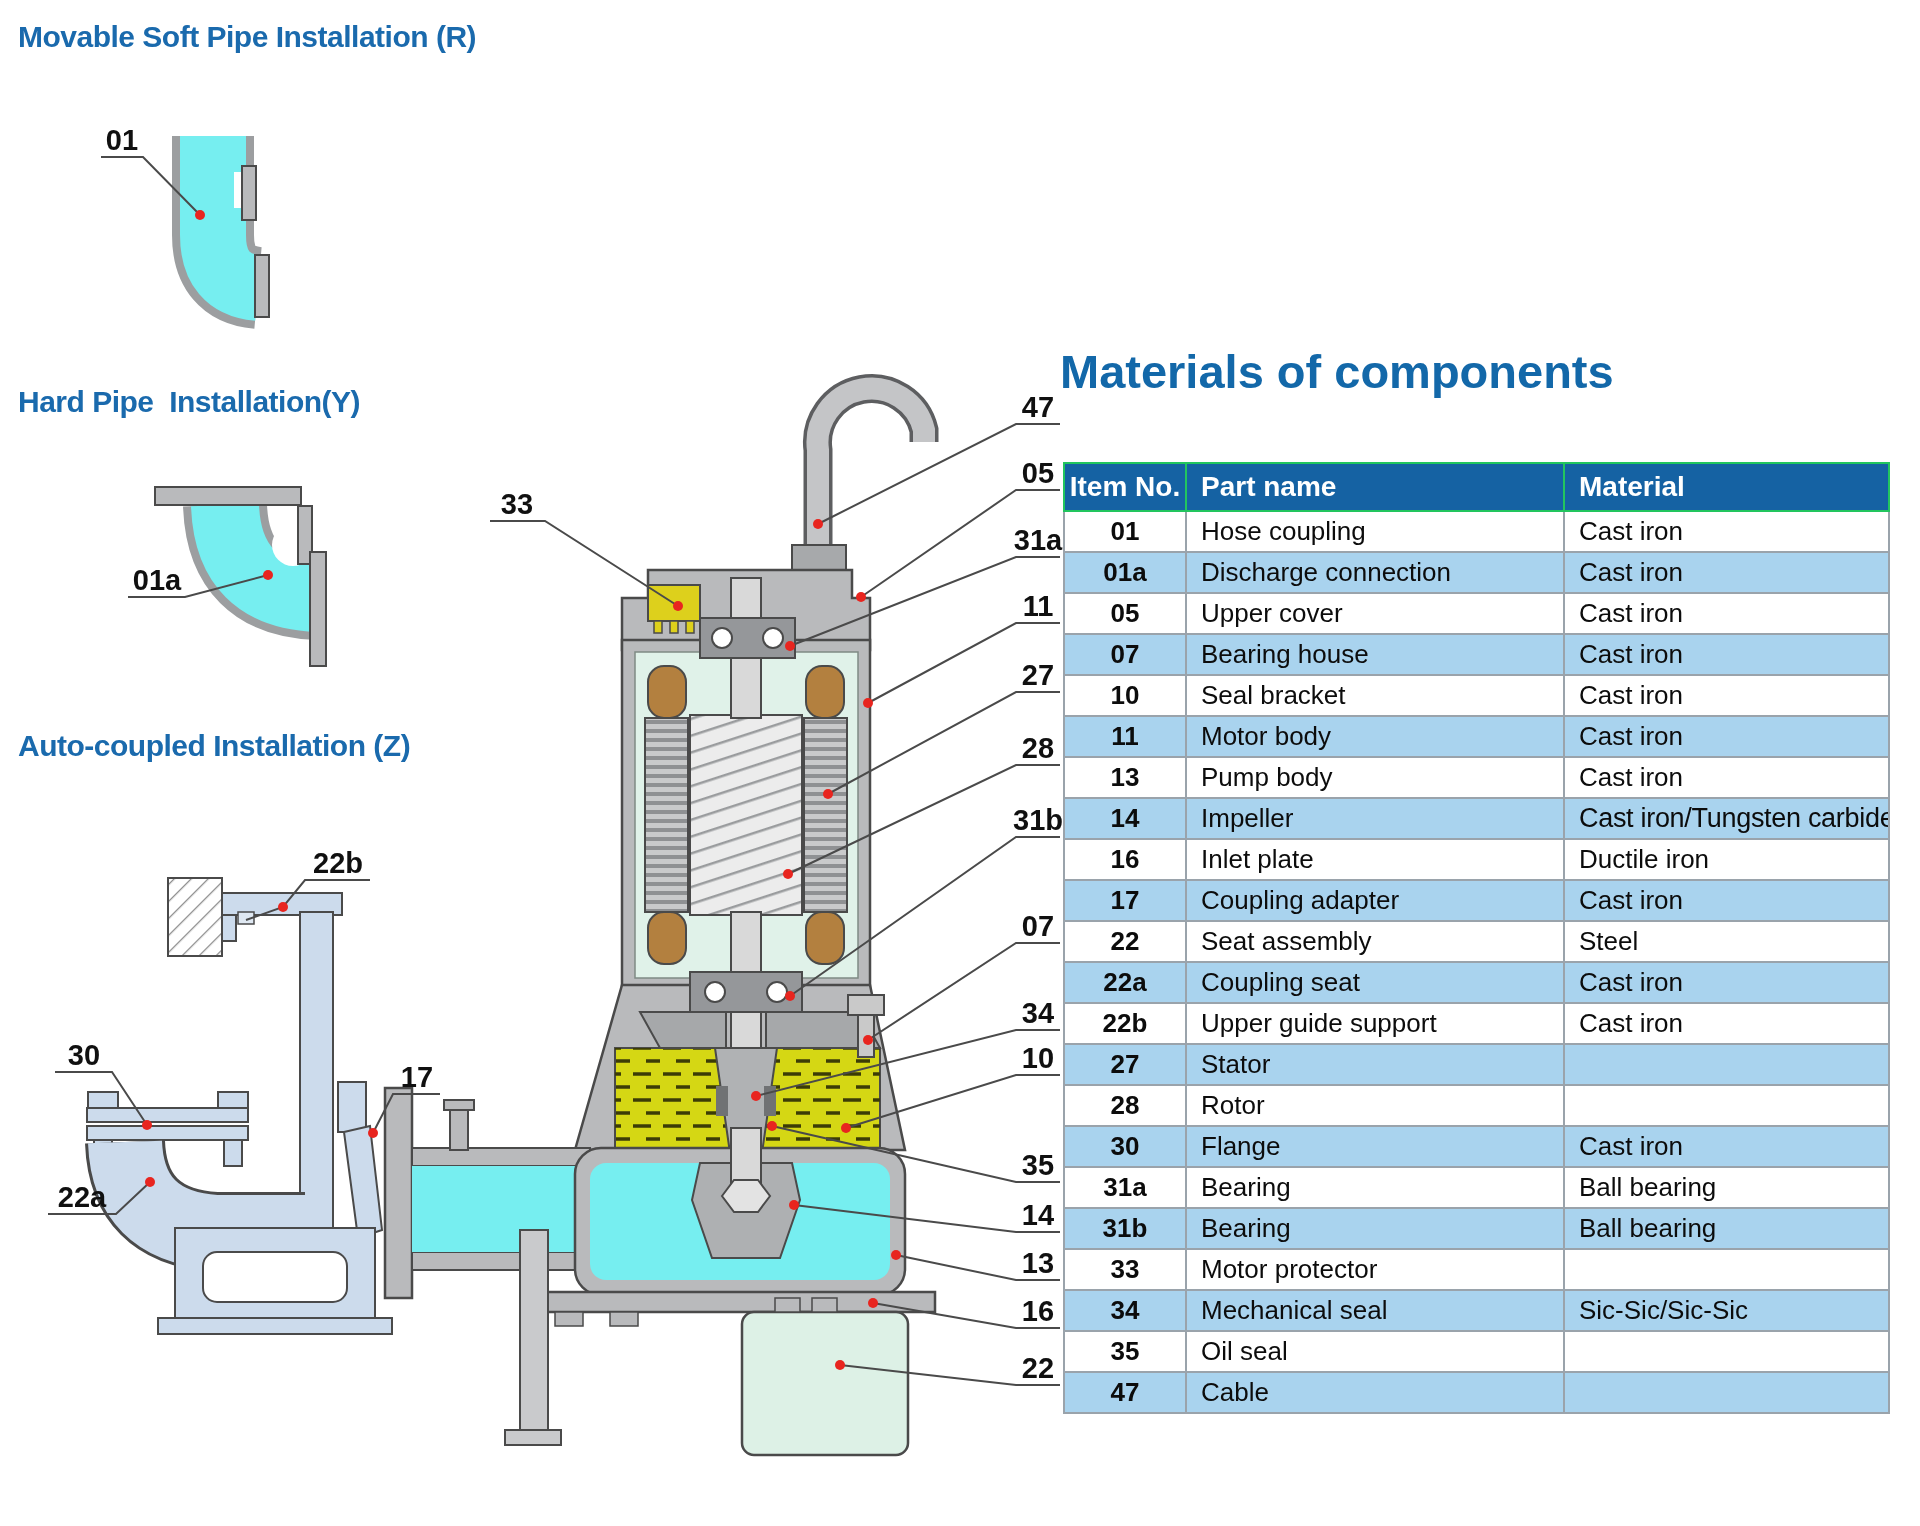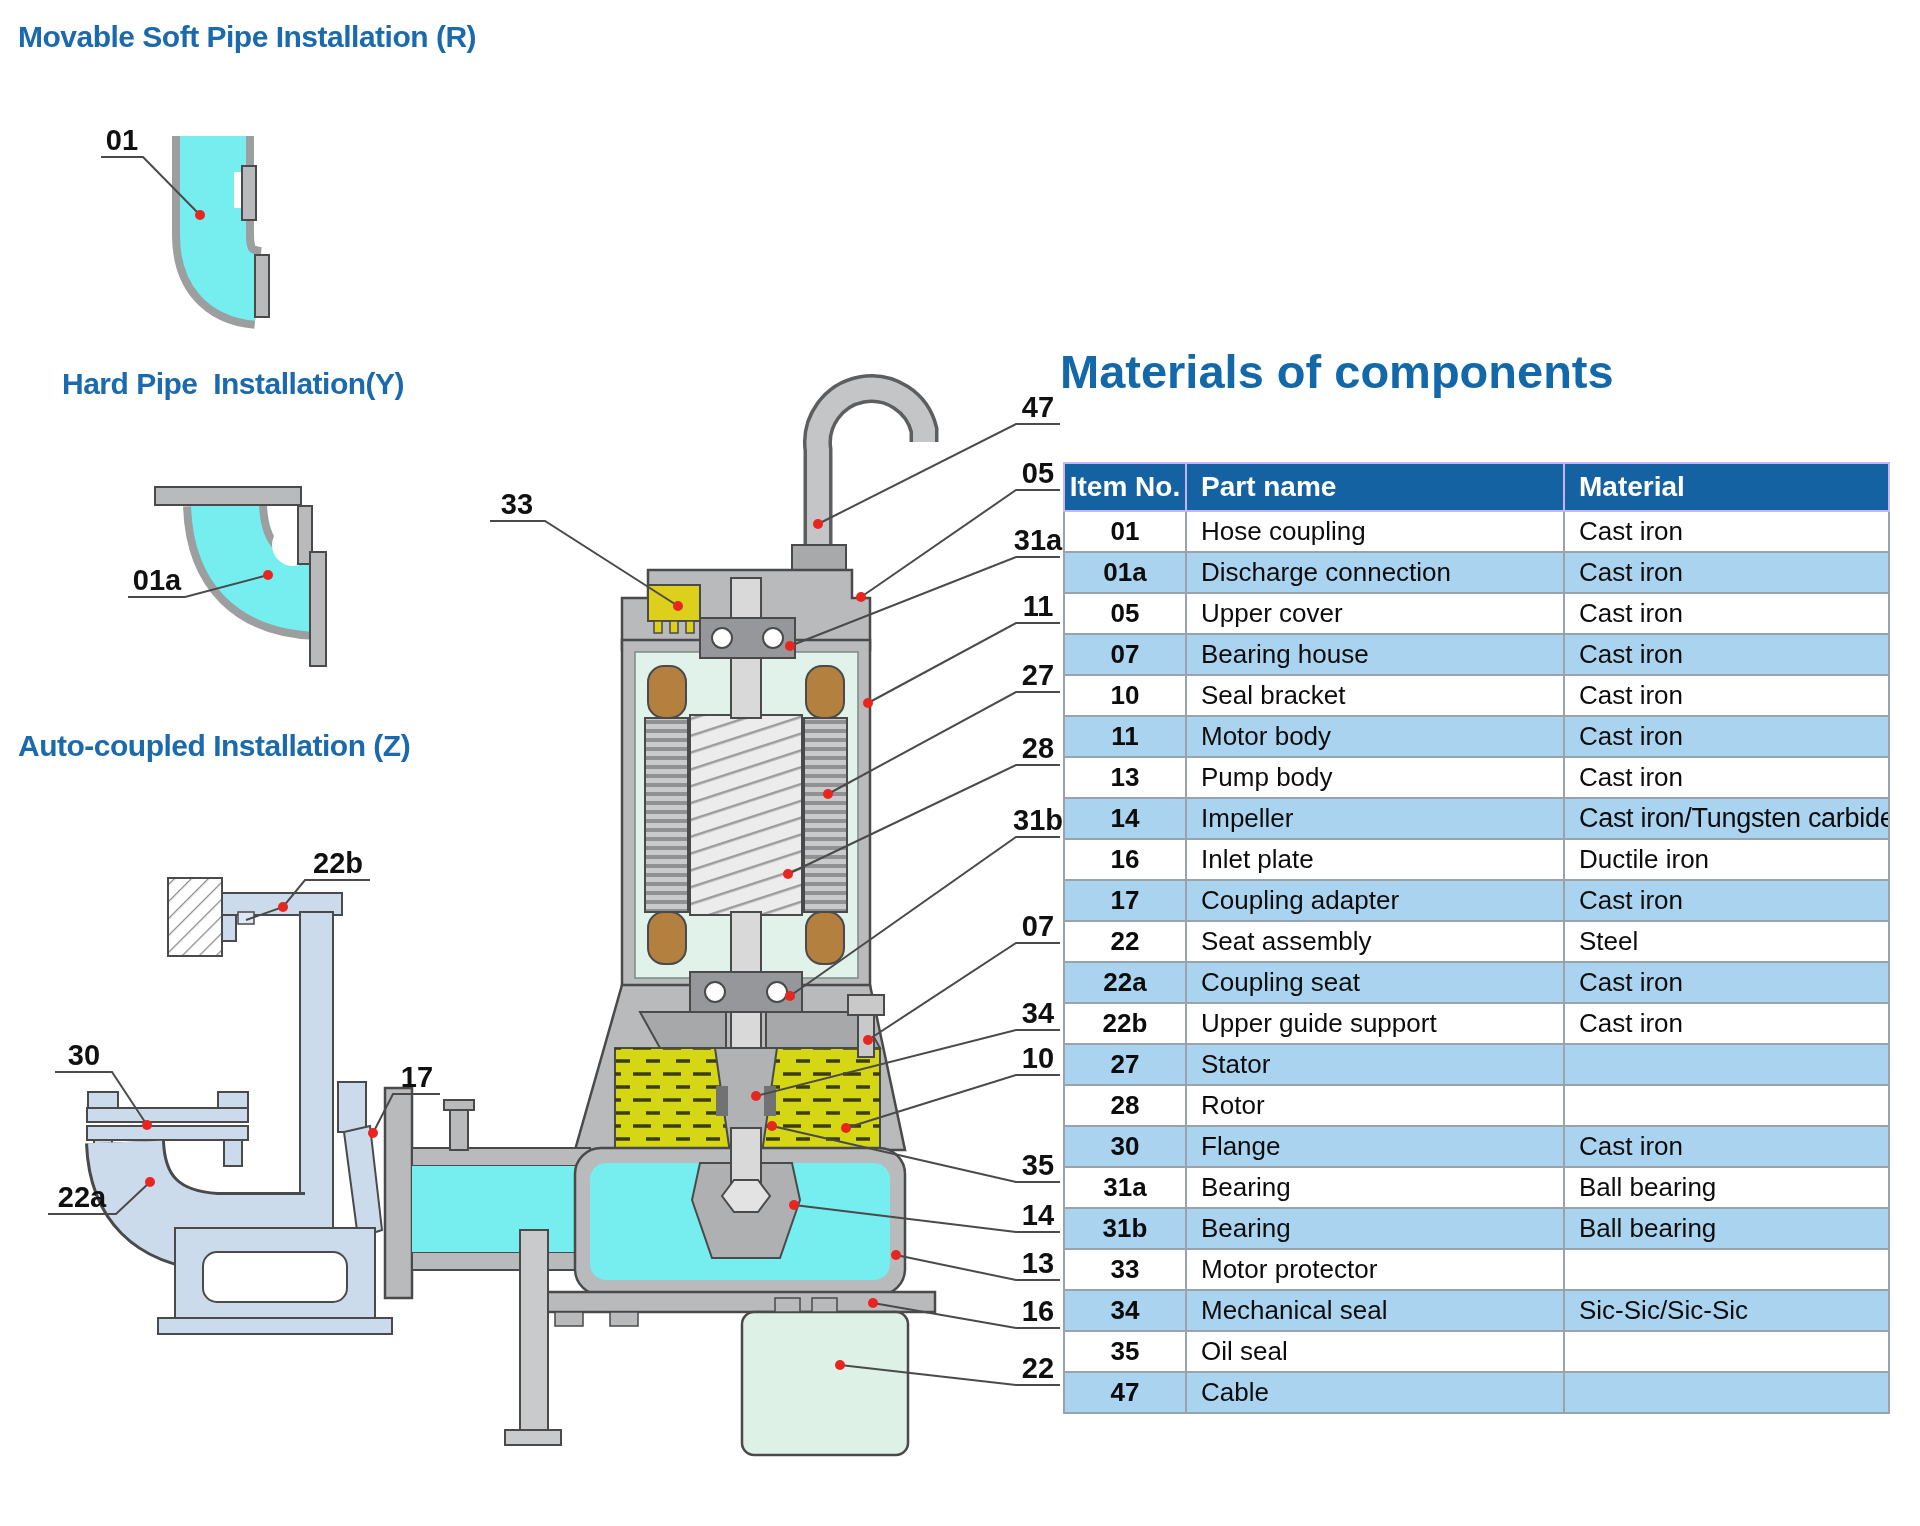--- a/index.html
+++ b/index.html
@@ -1,31 +1,31 @@
 <!DOCTYPE html>
 <html><head>
 <meta charset="utf-8">
 <style>
   html,body{margin:0;padding:0;background:#ffffff;}
   body{width:1920px;height:1526px;position:relative;overflow:hidden;
        font-family:"Liberation Sans","DejaVu Sans",sans-serif;}
   .heading{position:absolute;font-weight:700;color:#1a6aad;white-space:pre;
            letter-spacing:-0.5px;font-size:30px;}
   #h1{left:18px;top:20px;}
-  #h2{left:18px;top:367px;margin-left:44px;}
+  #h2{left:18px;top:385px;}
   #h3{left:18px;top:729px;}
   .tbl-title{position:absolute;left:1060px;top:344px;font-weight:800;color:#1368a9;
              font-size:47px;letter-spacing:0px;white-space:pre;}
   svg.scene{position:absolute;left:0;top:0;pointer-events:none;}
   .callout{font-family:"Liberation Sans","DejaVu Sans",sans-serif;font-size:29px;
            font-weight:bold;fill:#101010;}
   table.materials{position:absolute;left:1063px;top:462px;border-collapse:collapse;
                   table-layout:fixed;width:825px;background:#ffffff;}
   table.materials th{background:#1562a3;color:#ffffff;font-size:28px;font-weight:bold;
-                     height:46px;border:2px solid #c4b5fd;text-align:left;padding:0 0 0 14px;}
+                     height:46px;border:2px solid #22c55e;text-align:left;padding:0 0 0 14px;}
   table.materials th.c-item{text-align:center;padding:0;}
   table.materials td{font-size:26px;color:#0c0c0c;height:39px;border:2px solid #9aa3ab;
                      padding:0 0 0 14px;overflow:hidden;white-space:nowrap;}
   table.materials td.c-item{text-align:center;font-weight:bold;padding:0;}
   table.materials tr.alt td{background:#a9d3ee;}
   table.materials td.tight{font-size:27px;letter-spacing:-0.3px;}
   col.c1{width:122px;} col.c2{width:378px;} col.c3{width:325px;}
 </style>
 </head>
 <body>

